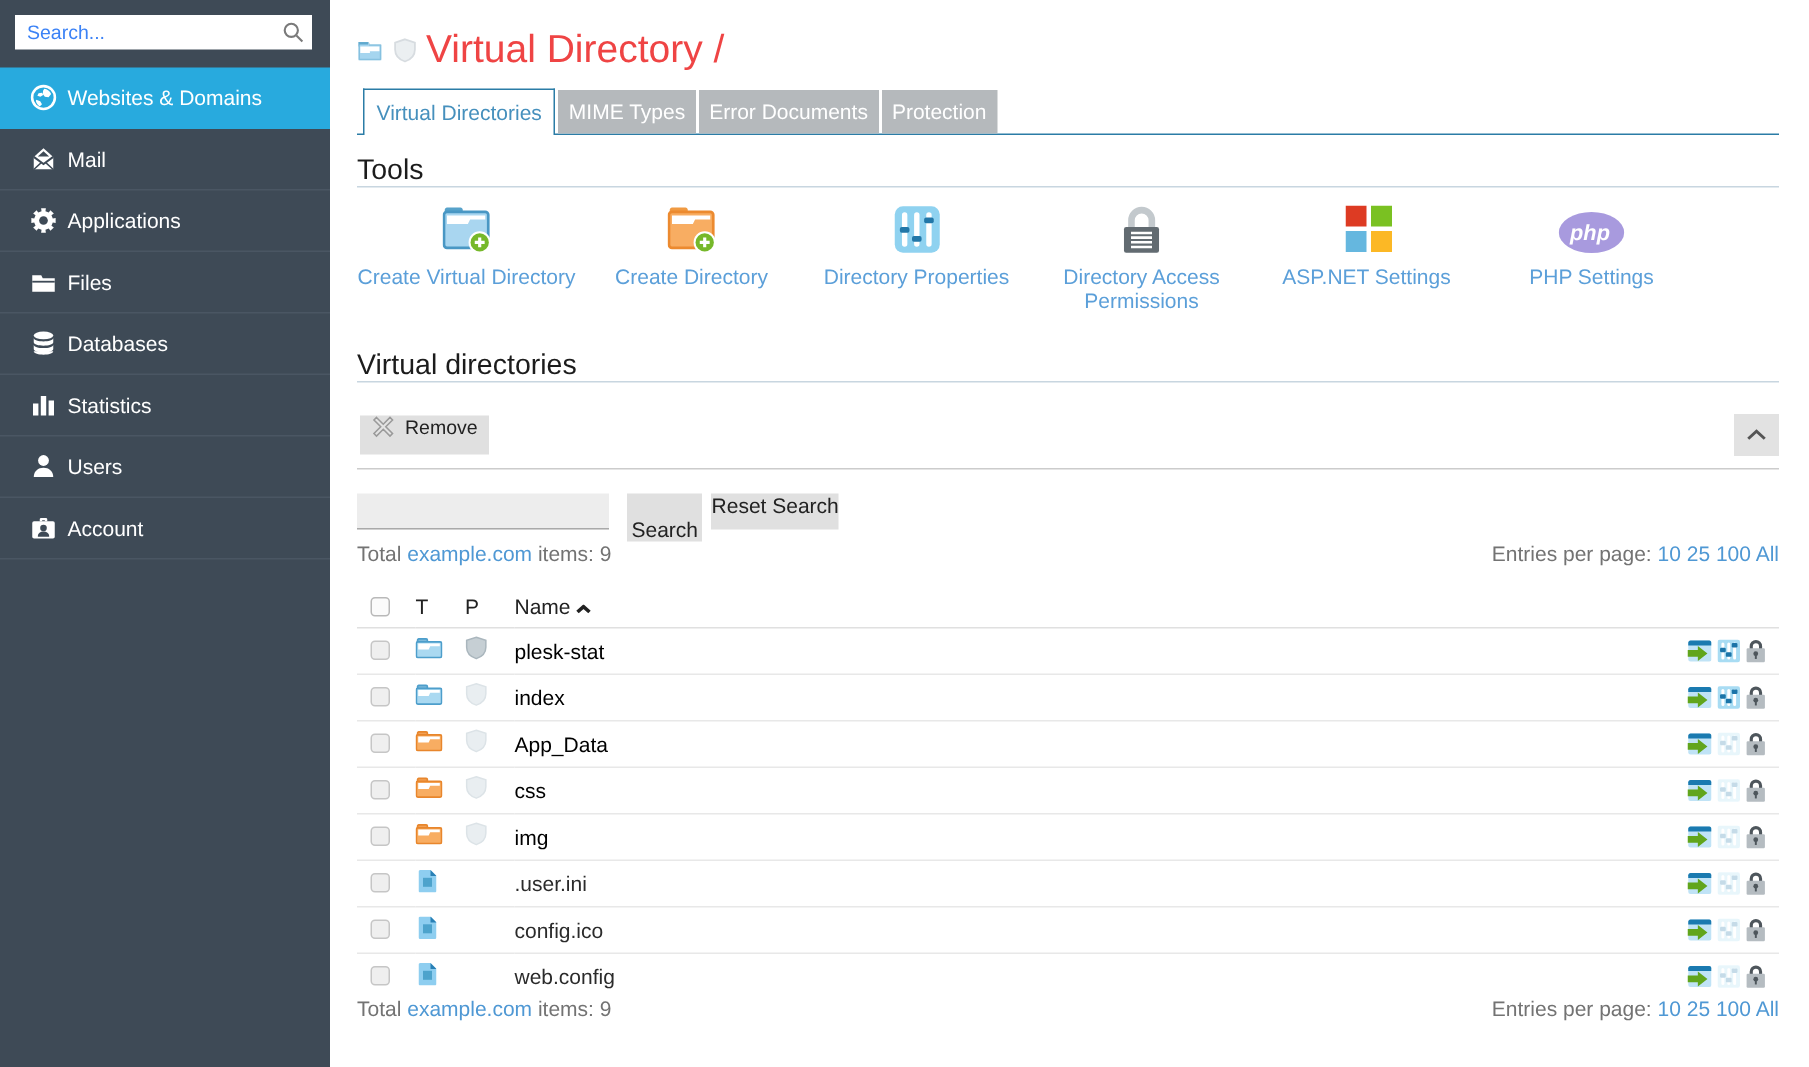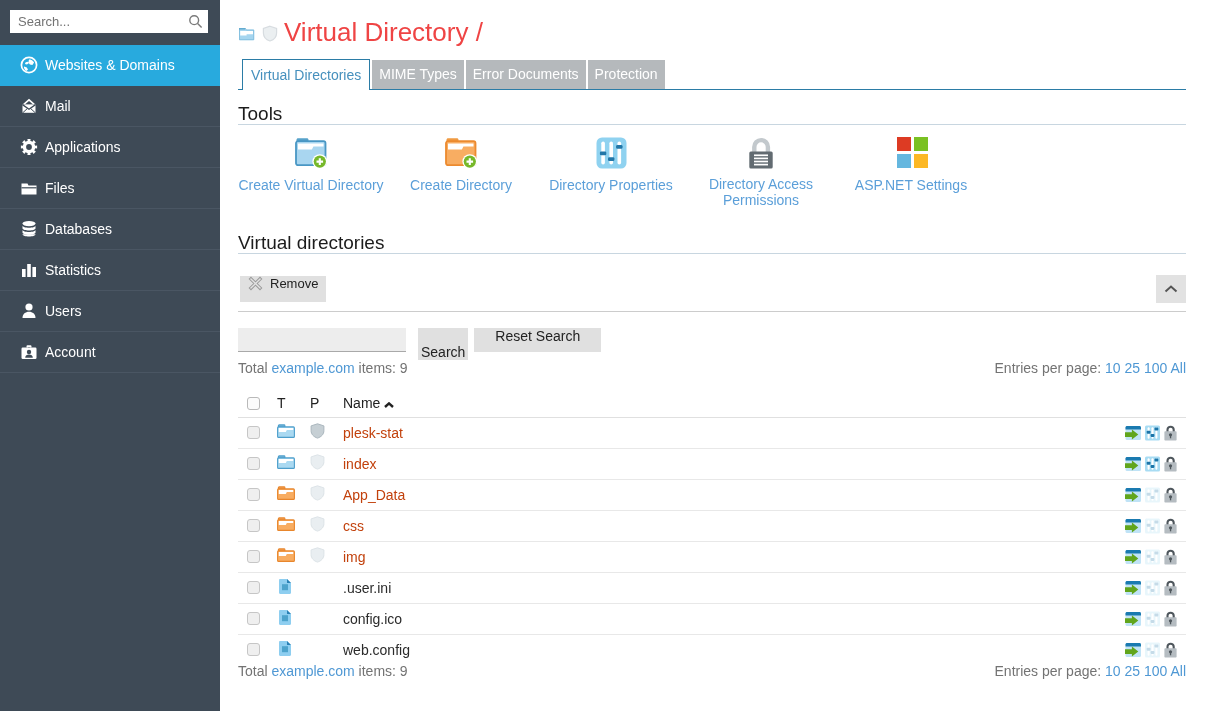--- a/index.html
+++ b/index.html
@@ -4,21 +4,21 @@
 <style>
 * { margin:0; padding:0; box-sizing:border-box; }
 html,body { width:1206px; height:711px; overflow:hidden; }
 body { font-family:"Liberation Sans",sans-serif; background:#fff; color:#222; }
 a { text-decoration:none; }
 
 
 #sidebar { position:fixed; left:0; top:0; width:220px; height:711px; background:#3e4a56; }
 #searchwrap { padding:10px 12px 0 10px; height:45px; }
 #searchbox { position:relative; background:#fff; height:23px; }
-#searchbox span.ph { position:absolute; left:8px; top:4px; font-size:13px; color:#737373; }
+#searchbox span.ph { position:absolute; left:8px; top:4px; font-size:13px; color:#3b82f6; }
 #searchbox svg { position:absolute; right:5px; top:4px; }
 ul.menu { list-style:none; }
 ul.menu li { height:41px; border-bottom:1px solid #4a5663; display:flex; align-items:center; padding-left:20px; }
 ul.menu li.active { background:#28aade; border-bottom-color:#28aade; }
 ul.menu li .mico { width:18px; height:18px; margin-right:7px; flex:none; }
 ul.menu li span.t { color:#fff; font-size:14px; }
 
 
 #main { margin-left:220px; padding:0 20px 0 18px; }
 
@@ -46,36 +46,36 @@
 
 #toolbar { margin-top:22px; height:26px; position:relative; }
 .btn { display:inline-flex; align-items:flex-start; justify-content:center; background:#e0e0e0; border:0; height:26px; padding:0 8px; font-size:13px; color:#222; font-family:"Liberation Sans",sans-serif; }
 #removebtn { margin-left:2px; } #removebtn svg { margin-right:7px; }
 #collapsebtn { position:absolute; right:0; top:-1px; width:30px; height:28px; background:#e2e2e2; display:flex; align-items:center; justify-content:center; }
 #tbline { border-top:1px solid #ccc; margin-top:9px; }
 
 
 #searchrow { margin-top:16px; display:flex; }
 #listsearch { width:168px; height:24px; background:#ededed; border-bottom:1px solid #a9a9a9; margin-right:12px; }
-#searchrow .btn { height:24px; margin-right:6px; font-size:14px; padding:0 21px; }
+#searchrow .btn { height:24px; margin-right:6px; font-size:14px; padding:0 0; }
 
 
 .totalrow { margin-top:0px; font-size:14px; line-height:17px; color:#737373; display:flex; justify-content:space-between;gap:46px; }
 .totalrow a { color:#4f98d4; }
 
 
 table#list { border-collapse:collapse; width:100%; margin-top:13px; table-layout:fixed; }
 #list th { font-weight:400; font-size:14px; color:#222; text-align:left; height:27px; vertical-align:middle; }
 #list td { height:31px; vertical-align:middle; font-size:14px; border-top:1px solid #e8e8e8; }
 #list tr.hdr th { border-bottom:1px solid #e0e0e0; }
 #list .cchk { width:39px; padding-left:9px; }
 #list .ct { width:33px; }
 #list .cp { width:33px; }
 #list .cact { width:70px; text-align:right; padding-right:9px; white-space:nowrap; }
-#list td.cname a { color:#c2410c; }
+#list td.cname a { color:#000000; }
 #list td.cname { color:#2b2b2b; }
 .chk { width:13px; height:13px; border:1px solid #b9b9b9; background:#fbfbfb; border-radius:3px; }
 .chk.dis { background:#efefef; border-color:#c6c6c6; }
 .acticons { display:inline-flex; gap:4px; vertical-align:middle; }
 #footrow { margin-top:-2px; }
 </style>
 </head>
 <body>
 <svg width="0" height="0" style="position:absolute">
   <defs>
@@ -282,20 +282,29 @@
       <div class="ticon">
           <svg width="31" height="31" viewBox="0 0 31 31" style="margin-left:3px">
             <rect width="14" height="14" fill="#dd3b23"></rect>
             <rect x="17" width="14" height="14" fill="#7ac122"></rect>
             <rect y="17" width="14" height="14" fill="#65b7df"></rect>
             <rect x="17" y="17" width="14" height="14" fill="#fcb825"></rect>
           </svg>
         </div>
       <a>ASP.NET Settings</a>
     </div>
+    <div class="tool">
+      <div class="ticon" style="align-items:center">
+          <svg width="44" height="28" viewBox="0 0 44 28" style="margin-top:3px">
+            <ellipse cx="22" cy="14" rx="21.8" ry="13.7" fill="#a89ade"></ellipse>
+            <text x="21" y="19" text-anchor="middle" font-family="Liberation Sans" font-size="14.5" font-weight="bold" font-style="italic" fill="#fff">php</text>
+          </svg>
+        </div>
+      <a>PHP Settings</a>
+    </div>
   </div>
 
   <div class="sechead" id="vdhead">Virtual directories</div>
 
   <div id="toolbar">
     <button class="btn" id="removebtn"><svg width="15" height="15" viewBox="0 0 16 16">
           <path d="M3.2 1.4 8 6.2 12.8 1.4 14.6 3.2 9.8 8 14.6 12.8 12.8 14.6 8 9.8 3.2 14.6 1.4 12.8 6.2 8 1.4 3.2z" fill="#e3e3e3" stroke="#9a9a9a" stroke-width="1.1"></path>
         </svg>Remove</button>
     <div id="collapsebtn">
         <svg width="14" height="8" viewBox="0 0 14 8">

